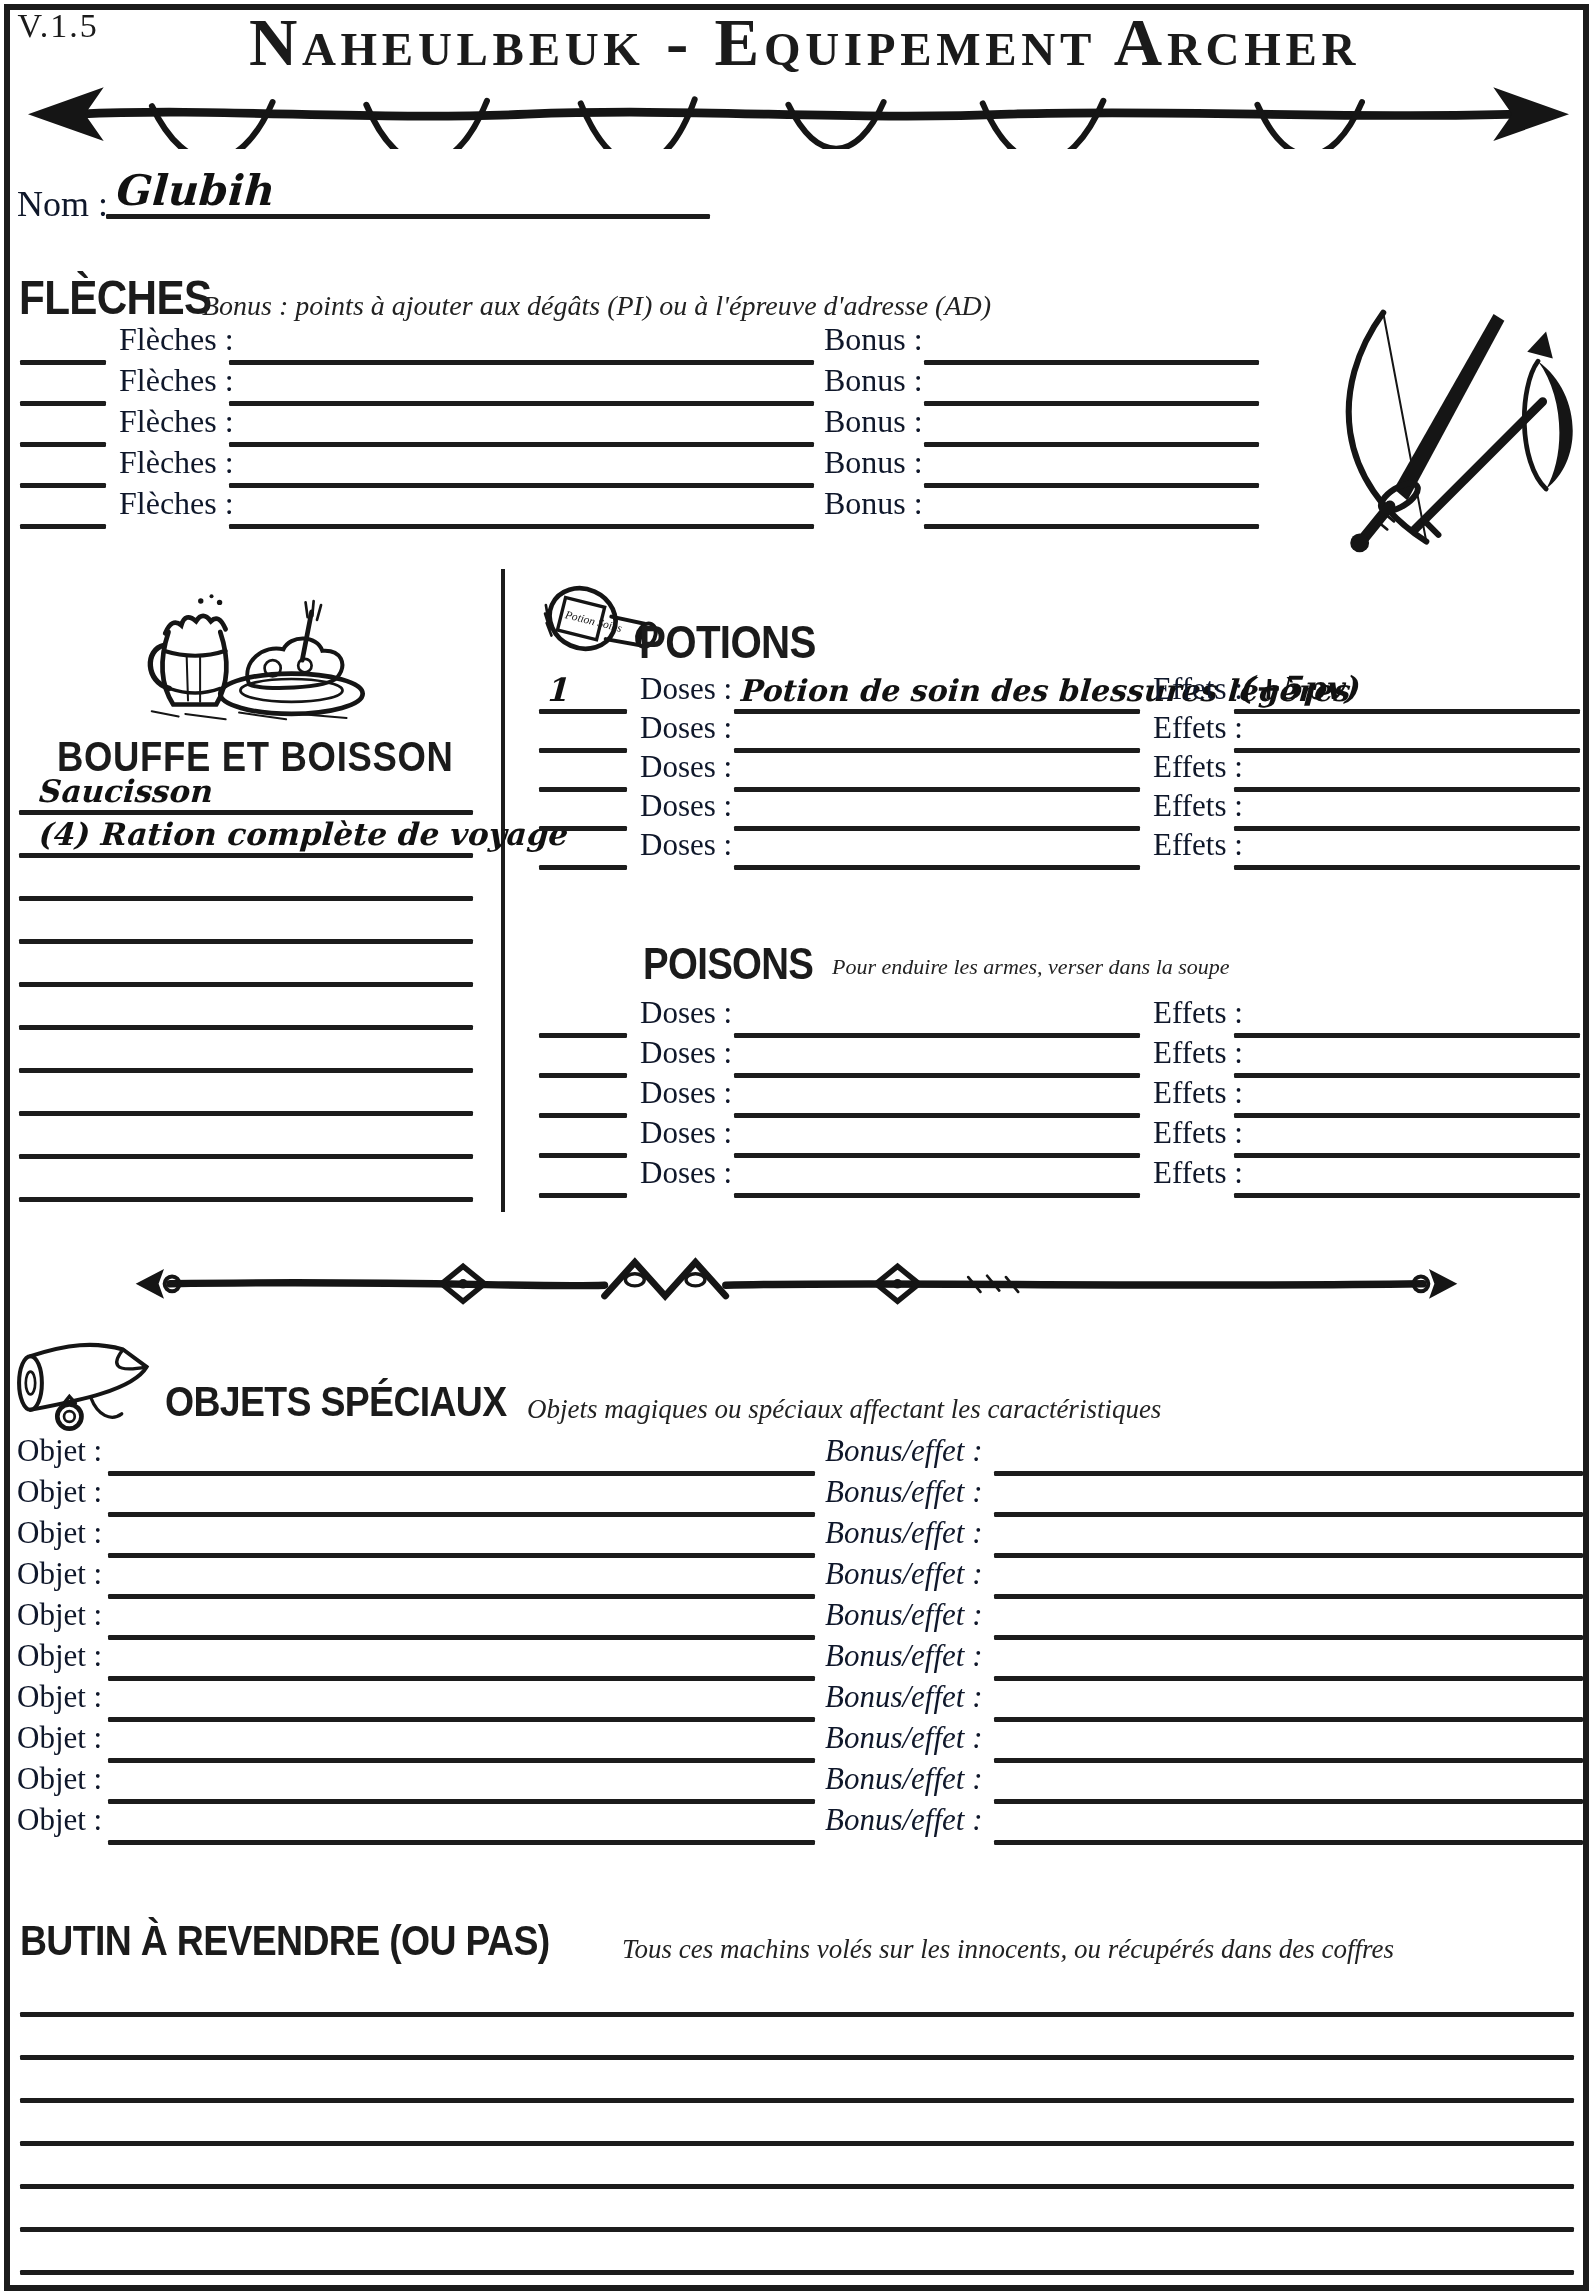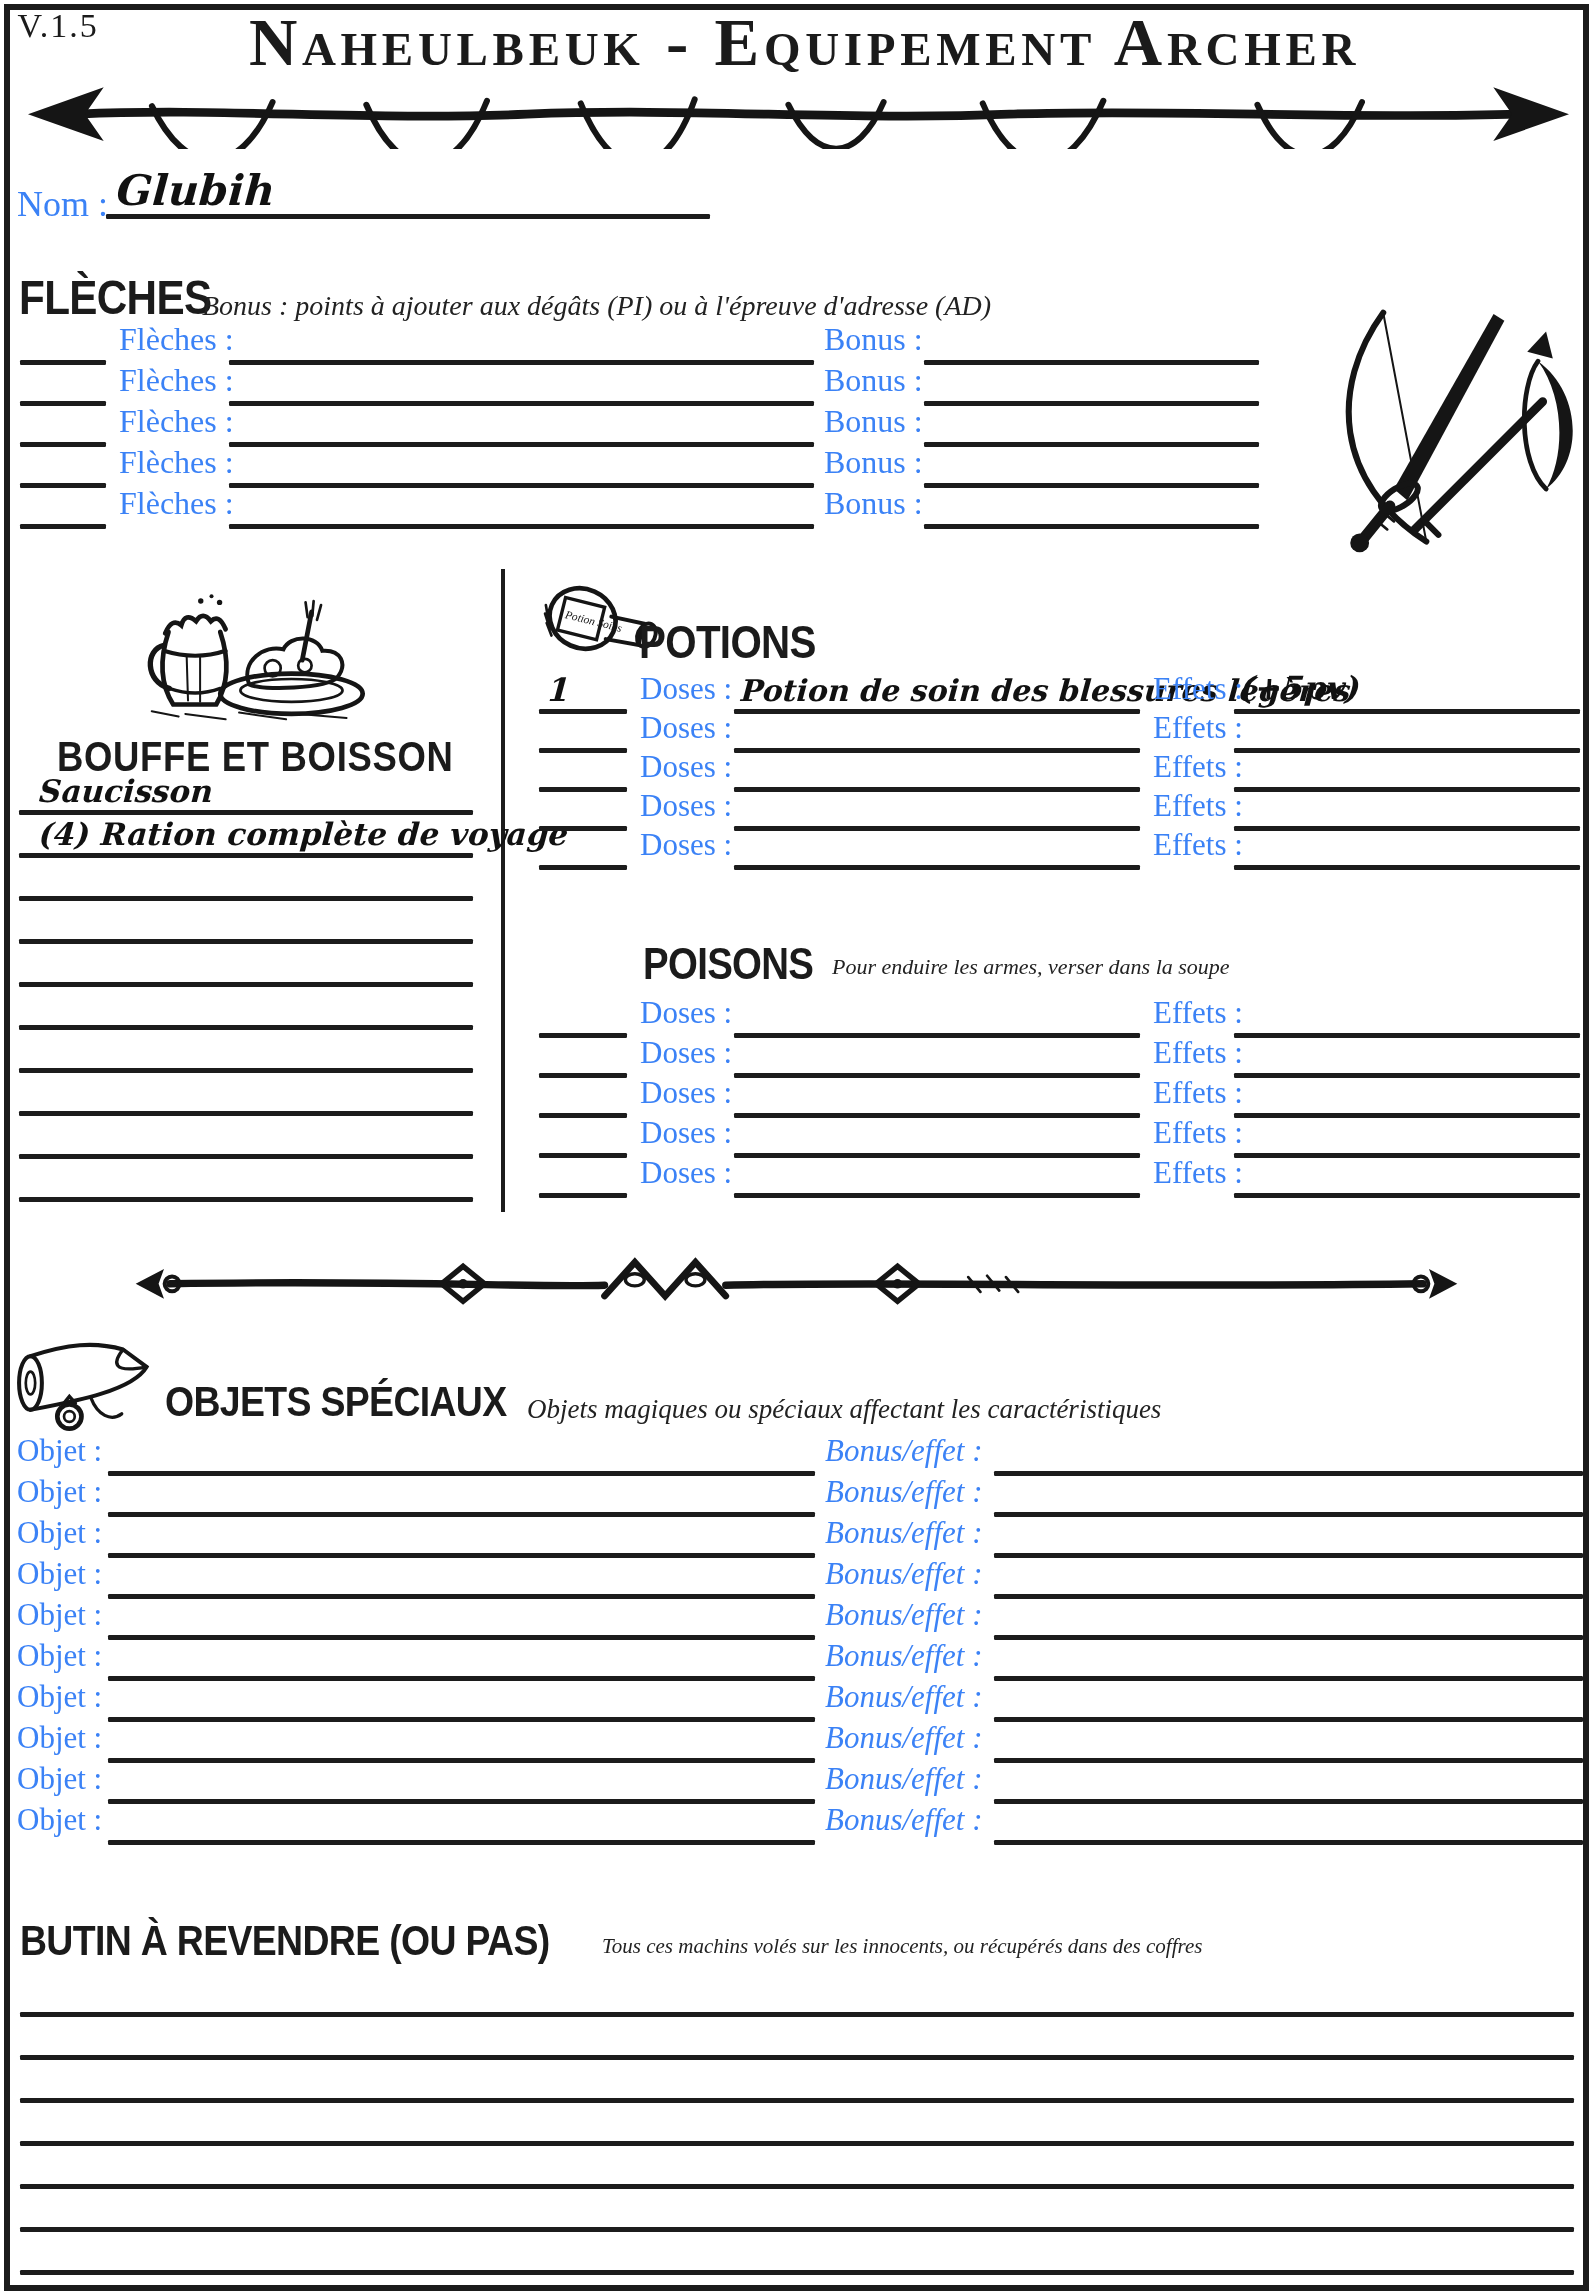--- a/index.html
+++ b/index.html
@@ -18,21 +18,21 @@
   .version{font-size:34px;letter-spacing:2px;}
   .sec-title{
     font-family:"Liberation Sans", sans-serif;font-weight:700;
     letter-spacing:-0.7px;white-space:nowrap;transform:scale(.96,1.1);
     transform-origin:left bottom;
   }
   .sub{
     font-style:italic;font-size:28px;white-space:nowrap;color:#222;
   }
   .lbl{
-    font-size:32px;white-space:nowrap;color:#3b82f6;text-align:right;
+    font-size:32px;white-space:nowrap;color:#0f172a;text-align:right;
   }
   .hand{
     font-family:"DejaVu Serif", serif;font-style:italic;font-weight:700;
     transform:skewX(-4deg);transform-origin:left bottom;white-space:nowrap;color:#111;
   }
   .row{position:relative;}
   .row .ln{bottom:0;}
   .row .lbl{position:absolute;bottom:7.4px;margin-top:12px;}
   .row .hand{position:absolute;}
   
@@ -518,21 +518,21 @@
       <span class="lbl o-lbl">Objet :</span>
       <span class="ln o-line"></span>
       <span class="hand o-line-v"></span>
       <span class="lbl ob-lbl">Bonus/effet :</span>
       <span class="ln ob-line"></span>
       <span class="hand ob-line-v"></span>
     </div>
   </div>
 
 <div class="abs sec-title" style="left:20px;top:1921px;font-size:39px;">BUTIN À REVENDRE (OU PAS)</div>
-<div class="abs sub" style="left:602px;top:1934px;font-size:21px;text-align:right;">Tous ces machins volés sur les innocents, ou récupérés dans des coffres</div>
+<div class="abs sub" style="left:622px;top:1934px;font-size:27px;text-align:right;">Tous ces machins volés sur les innocents, ou récupérés dans des coffres</div>
 <div class="butrows">
 
     <div class="row">
       <span class="hand but-line-v"></span>
       <span class="ln but-line"></span>
     </div>
 
     <div class="row">
       <span class="hand but-line-v"></span>
       <span class="ln but-line"></span>

